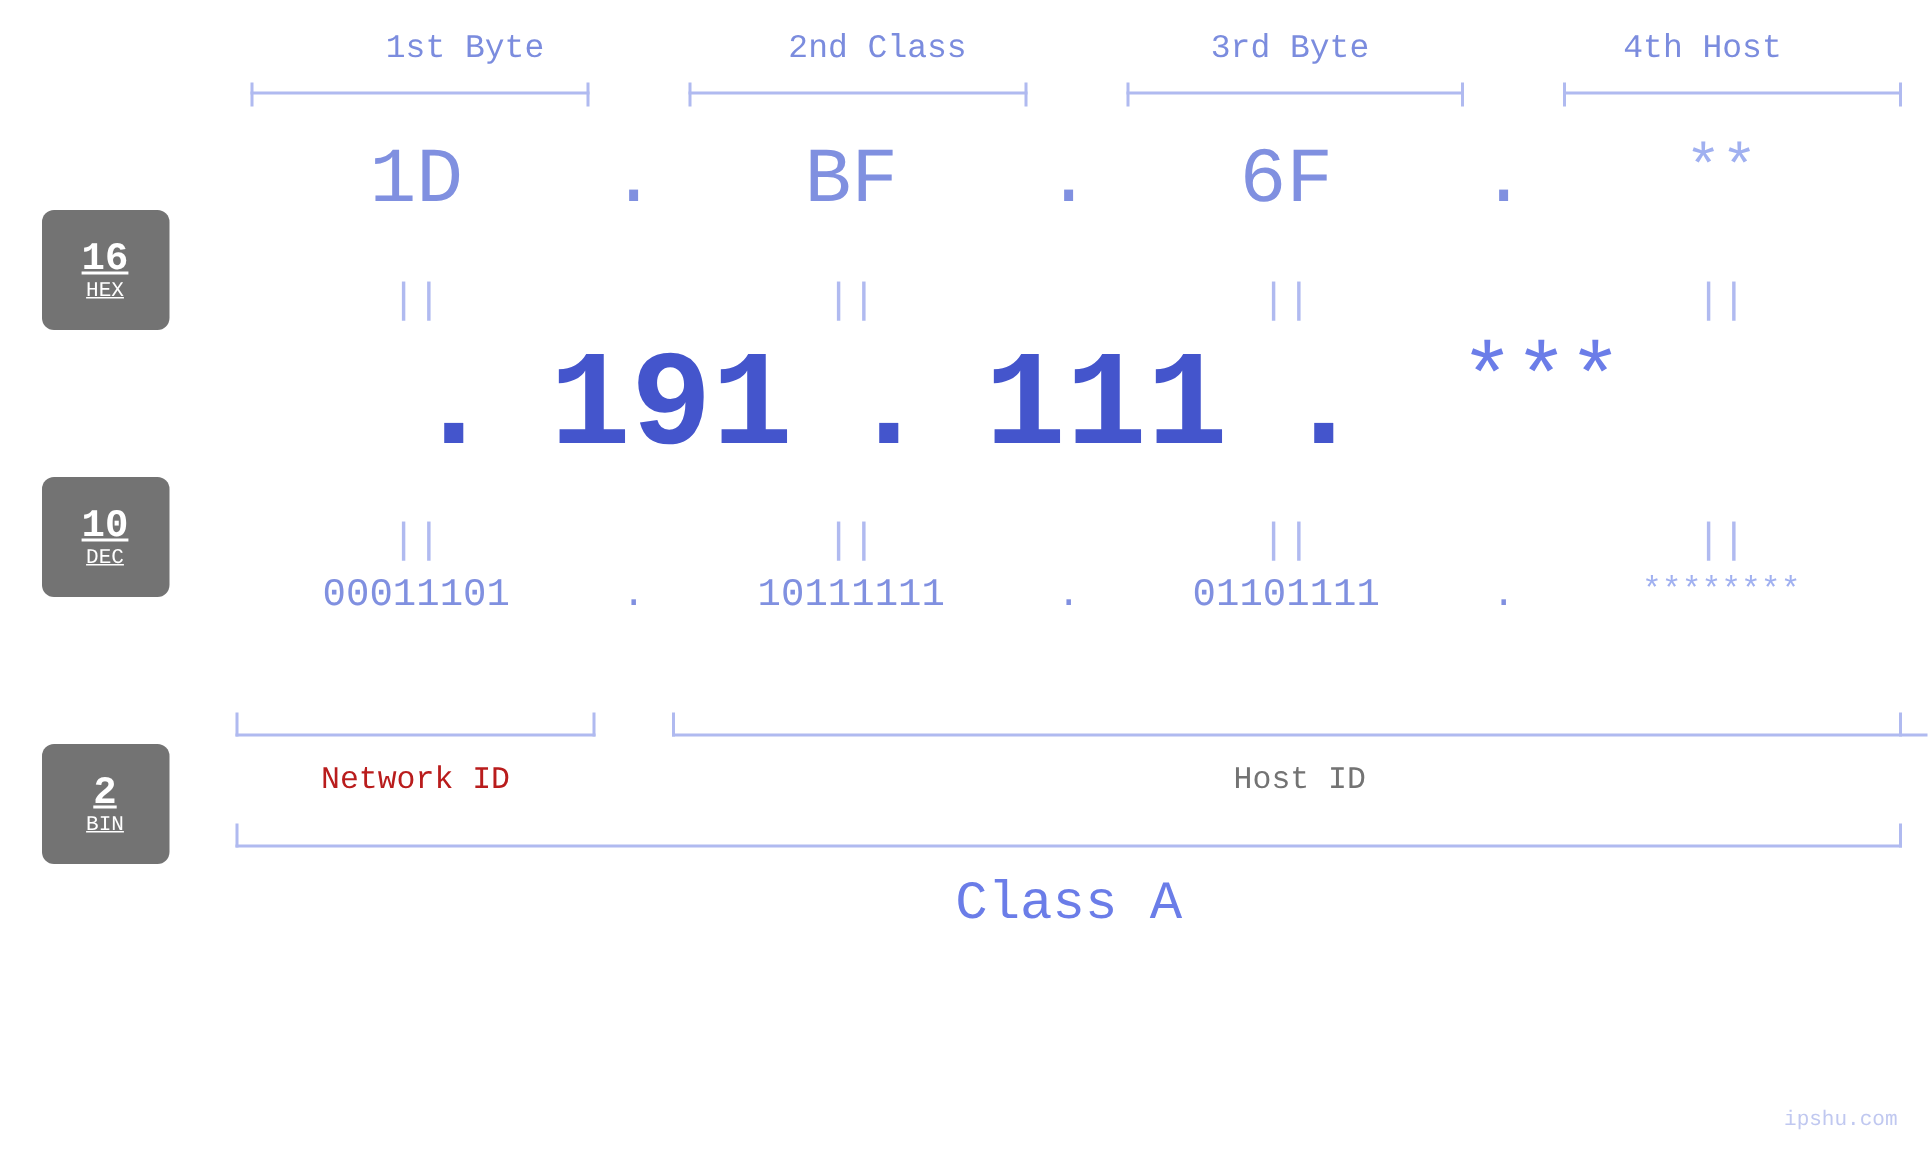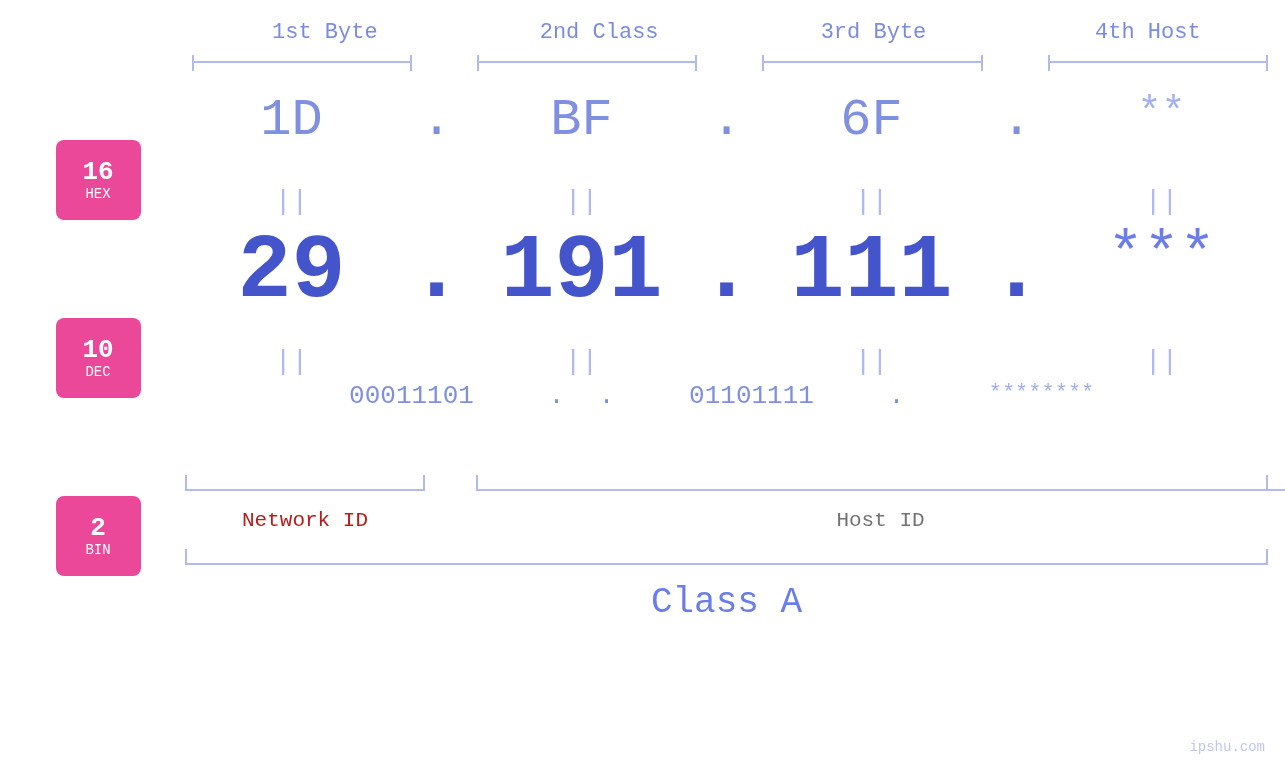--- a/index.html
+++ b/index.html
@@ -13,21 +13,20 @@
       position: relative;
     }
 
     .main-container {
       width: 1285px;
       height: 767px;
       position: relative;
       display: flex;
       flex-direction: column;
       align-items: center;
-      padding-left: 28px;
     }
 
     
     .byte-headers {
       display: flex;
       justify-content: center;
       width: 100%;
       padding-top: 20px;
       gap: 0;
     }
@@ -57,30 +56,31 @@
       display: flex;
       flex-direction: column;
       justify-content: space-around;
       align-items: center;
       width: 140px;
       padding: 0 20px;
       gap: 0;
     }
 
     .base-badge {
-      background: #ec4899;
+      background: #737373;
       color: white;
       border-radius: 8px;
       width: 85px;
       height: 80px;
       display: flex;
       flex-direction: column;
       align-items: center;
       justify-content: center;
       margin: 20px 0;
+      text-decoration: underline;
     }
 
     .base-num {
       font-size: 26px;
       font-weight: bold;
       line-height: 1.1;
     }
 
     .base-label {
       font-size: 14px;
@@ -349,23 +349,20 @@
         <div class="equals-symbol">||</div>
         <div class="equals-dot-spacer"></div>
         <div class="equals-symbol">||</div>
         <div class="equals-dot-spacer"></div>
         <div class="equals-symbol">||</div>
         <div class="equals-dot-spacer"></div>
         <div class="equals-symbol">||</div>
       </div>
 
       <div class="ip-row dec-row">
-        <div class="cell">
-          <span class="dec-value">29</span>
-        </div>
         <div class="dot">
           <span class="dec-dot">.</span>
         </div>
         <div class="cell">
           <span class="dec-value">191</span>
         </div>
         <div class="dot">
           <span class="dec-dot">.</span>
         </div>
         <div class="cell">
@@ -388,20 +385,23 @@
         <div class="equals-dot-spacer"></div>
         <div class="equals-symbol">||</div>
       </div>
 
       <div class="ip-row bin-row">
         <div class="cell">
           <span class="bin-value">00011101</span>
         </div>
         <div class="dot">
           <span class="bin-dot">.</span>
+        </div>
+        <div class="cell">
+          <span class="bin-value">10111111</span>
         </div>
         <div class="dot">
           <span class="bin-dot">.</span>
         </div>
         <div class="cell">
           <span class="bin-value">01101111</span>
         </div>
         <div class="dot">
           <span class="bin-dot">.</span>
         </div>

